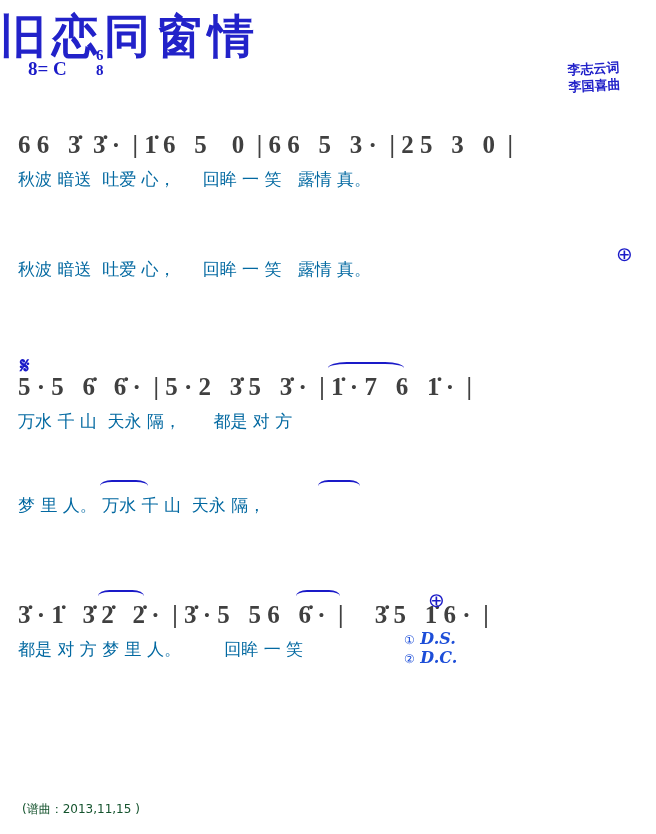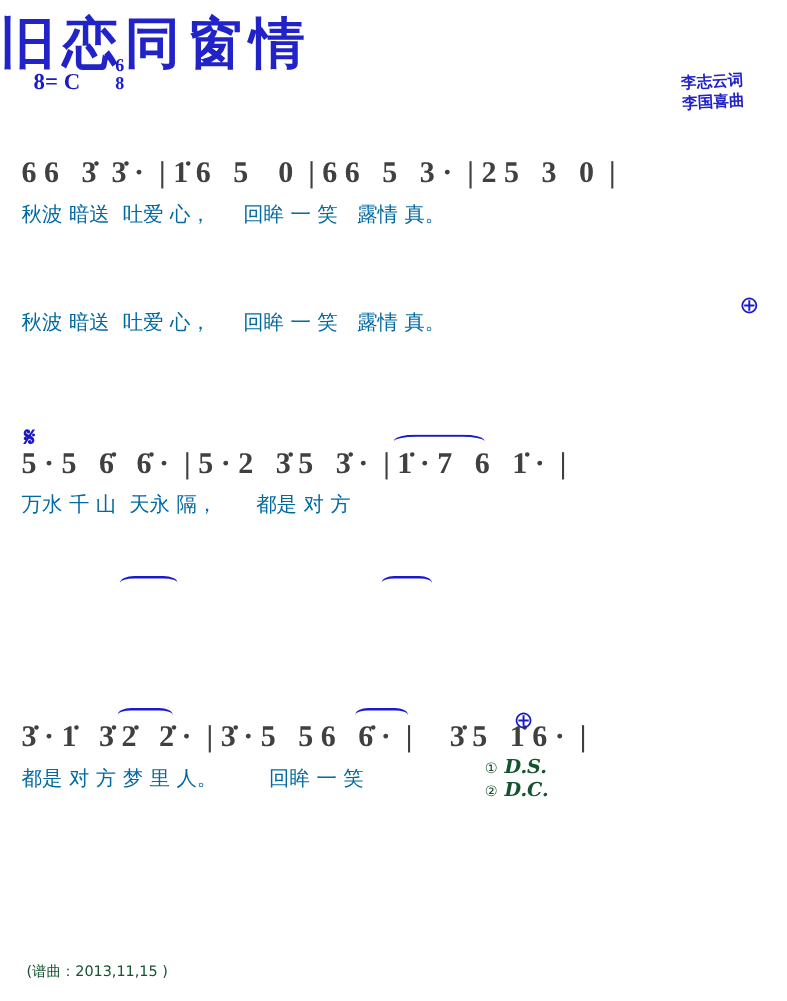--- a/index.html
+++ b/index.html
@@ -105,21 +105,21 @@
     font-size:20px;
     color:#1a1ac8;
   }
   .dsdc{
     position:absolute;
     font-family:"DejaVu Serif", serif;
     font-style:italic;
     font-weight:bold;
     font-size:16px;
     line-height:18px;
-    color:#14532d;
+    color:#1d4ed8;
   }
   .dsdc .num{
     font-style:normal;
     font-weight:normal;
     font-size:12px;
   }
   .footer{
     position:absolute;
     left:22px;bottom:16px;
     font-family:"DejaVu Sans", sans-serif;
@@ -160,20 +160,21 @@
 
   <div class="system" style="top:370px;">
     <div class="slur" style="left:310px;top:-8px;width:76px;"></div>
     <div class="notes">5 · 5   6̇   6̇ ·  | 5 · 2   3̇ 5   3̇ ·  | 1̇ · 7   6   1̇ ·  |</div>
     <div class="lyrics">万水 千 山  天永 隔，      都是 对 方</div>
   </div>
 
   <div class="system" style="top:488px;">
     <div class="slur" style="left:82px;top:-8px;width:48px;"></div>
     <div class="slur" style="left:300px;top:-8px;width:42px;"></div>
+    <div class="lyrics">梦 里 人。 万水 千 山  天永 隔，</div>
   </div>
 
   <div class="system" style="top:598px;">
     <div class="slur" style="left:80px;top:-8px;width:46px;"></div>
     <div class="slur" style="left:278px;top:-8px;width:44px;"></div>
     <div class="notes">3̇ · 1̇   3̇ 2̇   2̇ ·  | 3̇ · 5   5 6   6̇ ·  |     3̇ 5   1̇ 6 ·  |</div>
     <div class="lyrics">都是 对 方 梦 里 人。        回眸 一 笑</div>
   </div>
   <div class="coda" style="top:588px;left:428px;">⊕</div>
   <div class="dsdc" style="top:630px;left:404px;">

